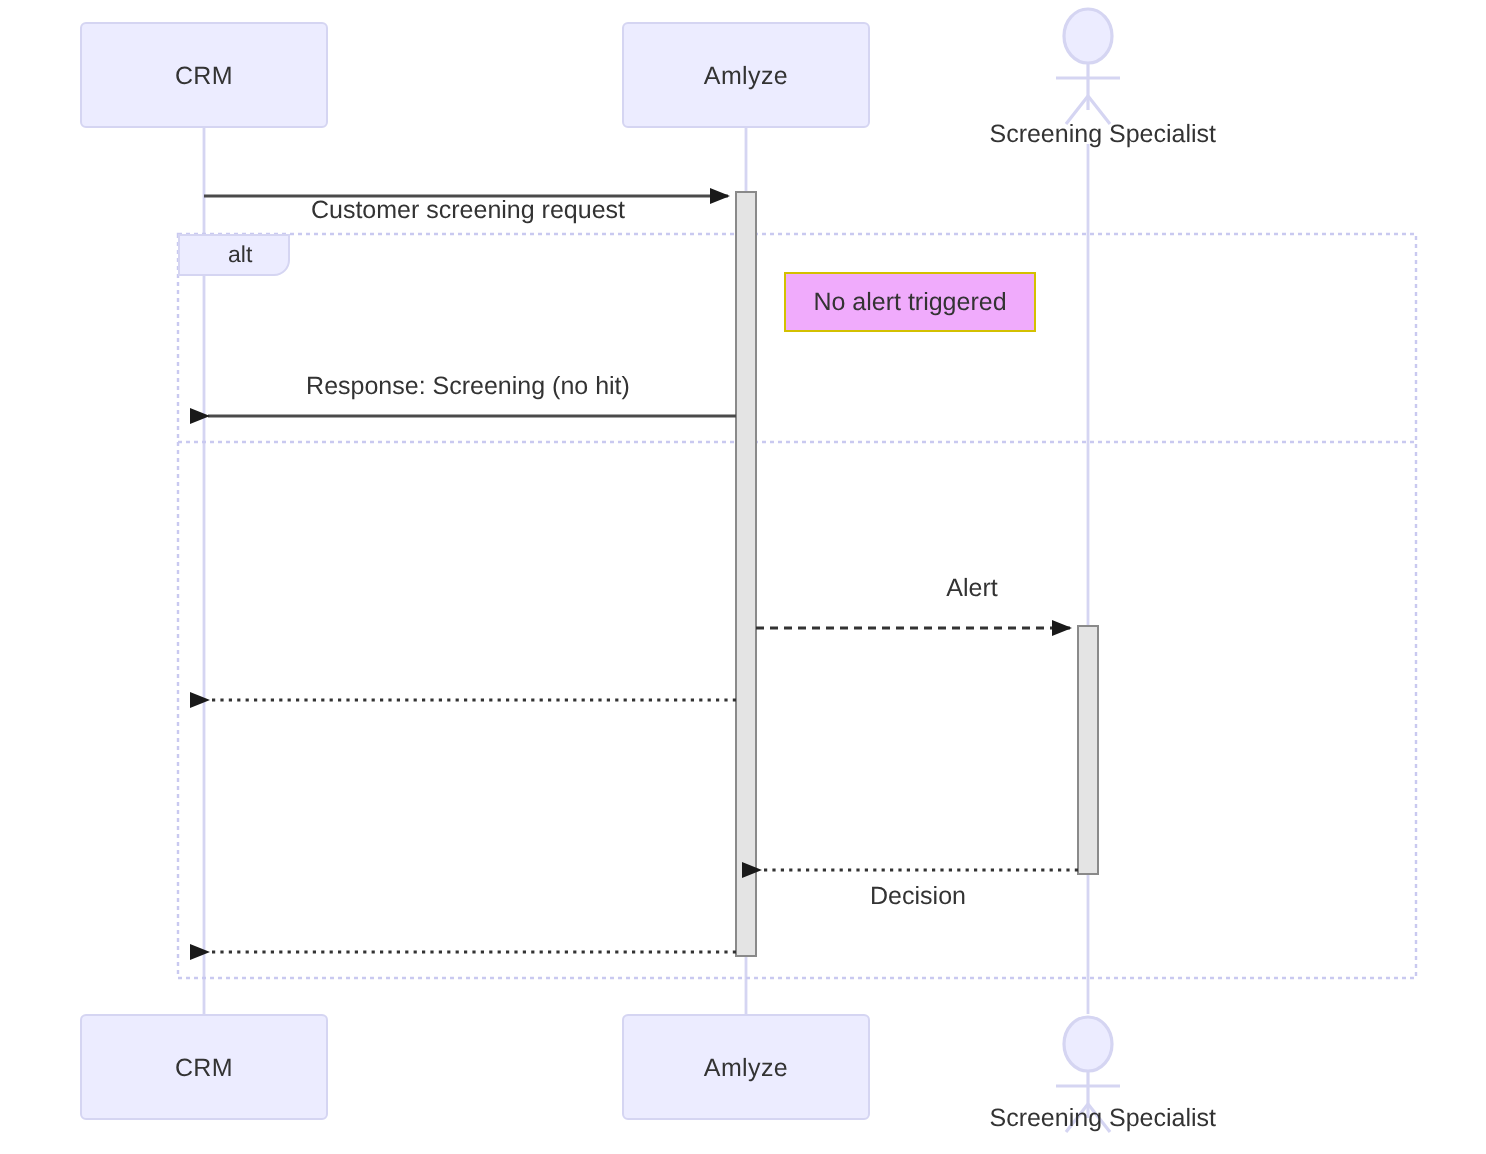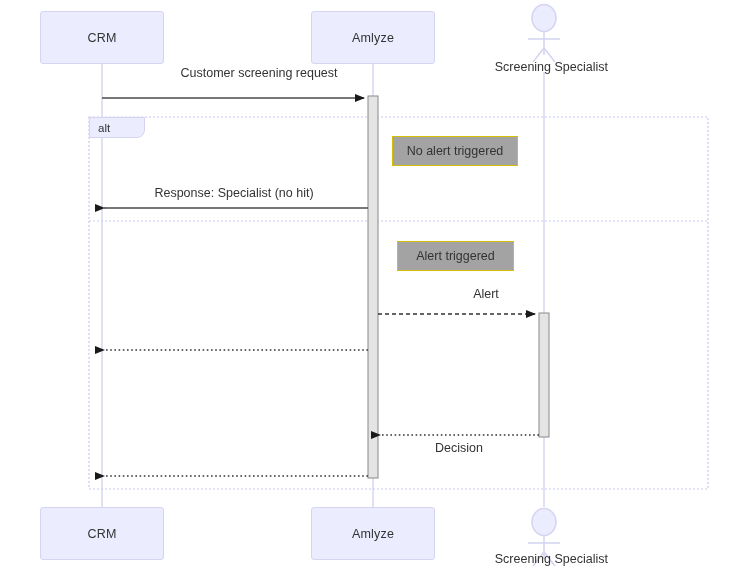--- a/index.html
+++ b/index.html
@@ -44,40 +44,40 @@
     position: absolute;
     text-align: right;
     font-size: 12.5px;
     color: #333333;
     white-space: nowrap;
   }
   
   .note-box {
     position: absolute;
     box-sizing: border-box;
-    background: #a3a3a3;
+    background: #f0abfc;
     border: 1px solid #D3C000;
     display: flex;
     align-items: center;
     justify-content: center;
     font-size: 12.5px;
     color: #333333;
     white-space: nowrap;
   }
   
   .alt-tab {
     position: absolute;
     box-sizing: border-box;
     background: #ECECFF;
     border: 1px solid #D5D5F2;
     font-size: 11.5px;
     color: #333333;
     display: flex;
     align-items: center;
-    padding-left: 8px;
+    padding-left: 24px;
     border-radius: 0 0 8px 0;
   }
   
   .msg-label {
     position: absolute;
     font-size: 12.5px;
     color: #333333;
     white-space: nowrap;
     text-align: center;
   }
@@ -159,26 +159,25 @@
   <div class="actor-label" style="left:480px; top:60px; width:128px;">Screening Specialist</div>
 
   <div class="participant-box" style="left:40px; top:507px; width:124px; height:53px;">CRM</div>
 
   <div class="participant-box" style="left:311px; top:507px; width:124px; height:53px;">Amlyze</div>
 
   <div class="actor-label" style="left:480px; top:552px; width:128px;">Screening Specialist</div>
 
   <div class="note-box" style="left:392px; top:136px; width:126px; height:30px;">No alert triggered</div>
 
-  <div class="note-box" style="left:397px; top:241px; width:117px; height:30px;">Alert triggered</div>
 
 
-  <div class="msg-label" style="left:103px; top:66px; width:262px;margin-left:25px;">Customer screening request</div>
+  <div class="msg-label" style="left:103px; top:98px; width:262px;">Customer screening request</div>
 
-  <div class="msg-label" style="left:103px; top:186px; width:262px;">Response: Specialist (no hit)</div>
+  <div class="msg-label" style="left:103px; top:186px; width:262px;">Response: Screening (no hit)</div>
 
   <div class="msg-label" style="left:378px; top:287px; width:158px;padding-left:29px;">Alert</div>
 
 
   <div class="msg-label" style="left:380px; top:413px; width:158px;margin-top:28px;">Decision</div>
 
 
 </div>
 
 </body></html>

